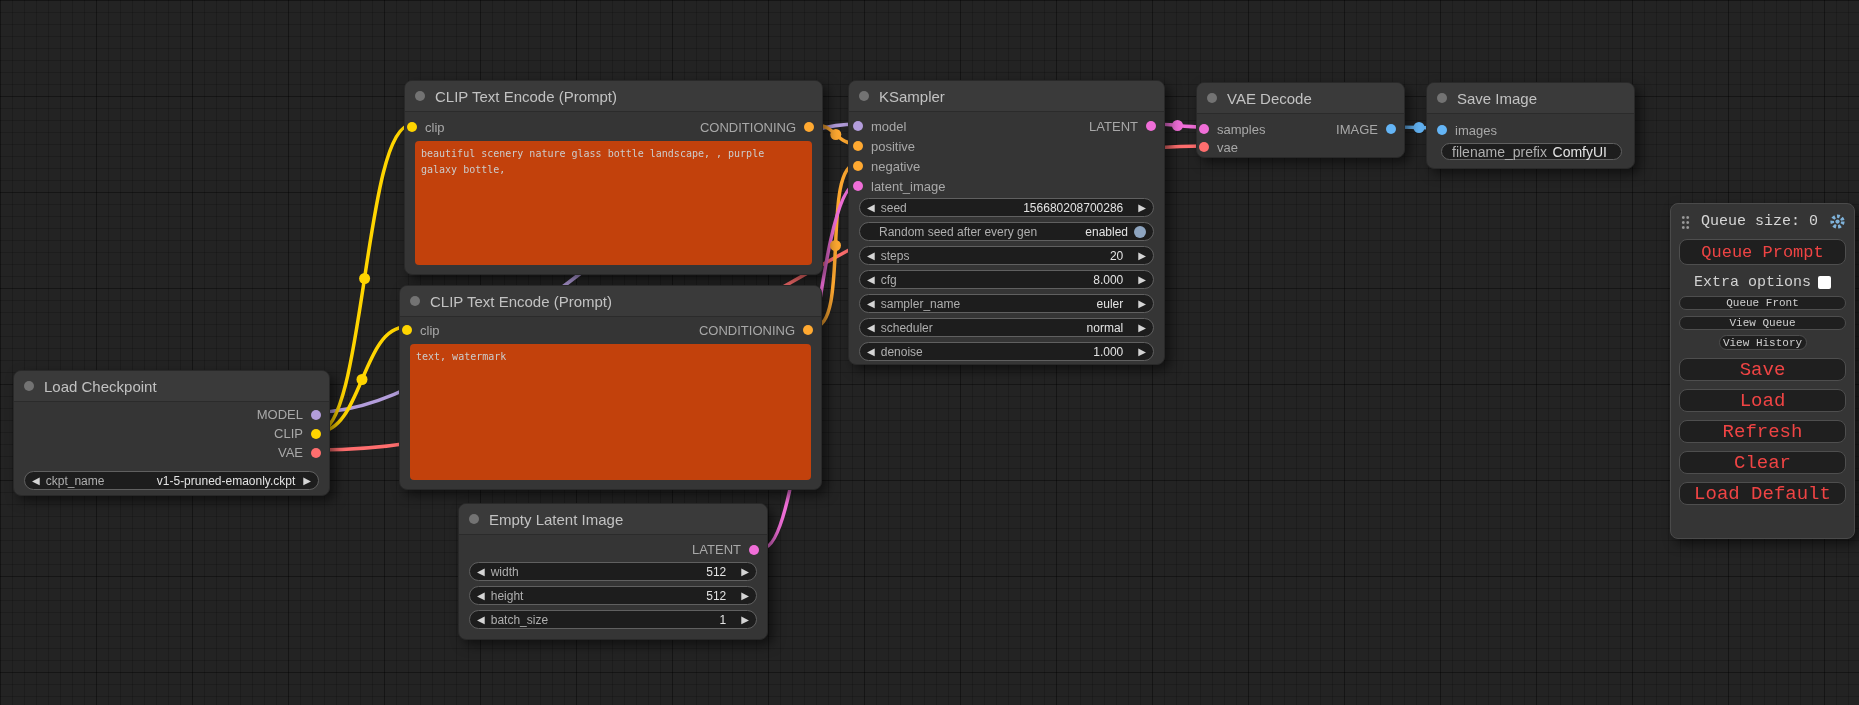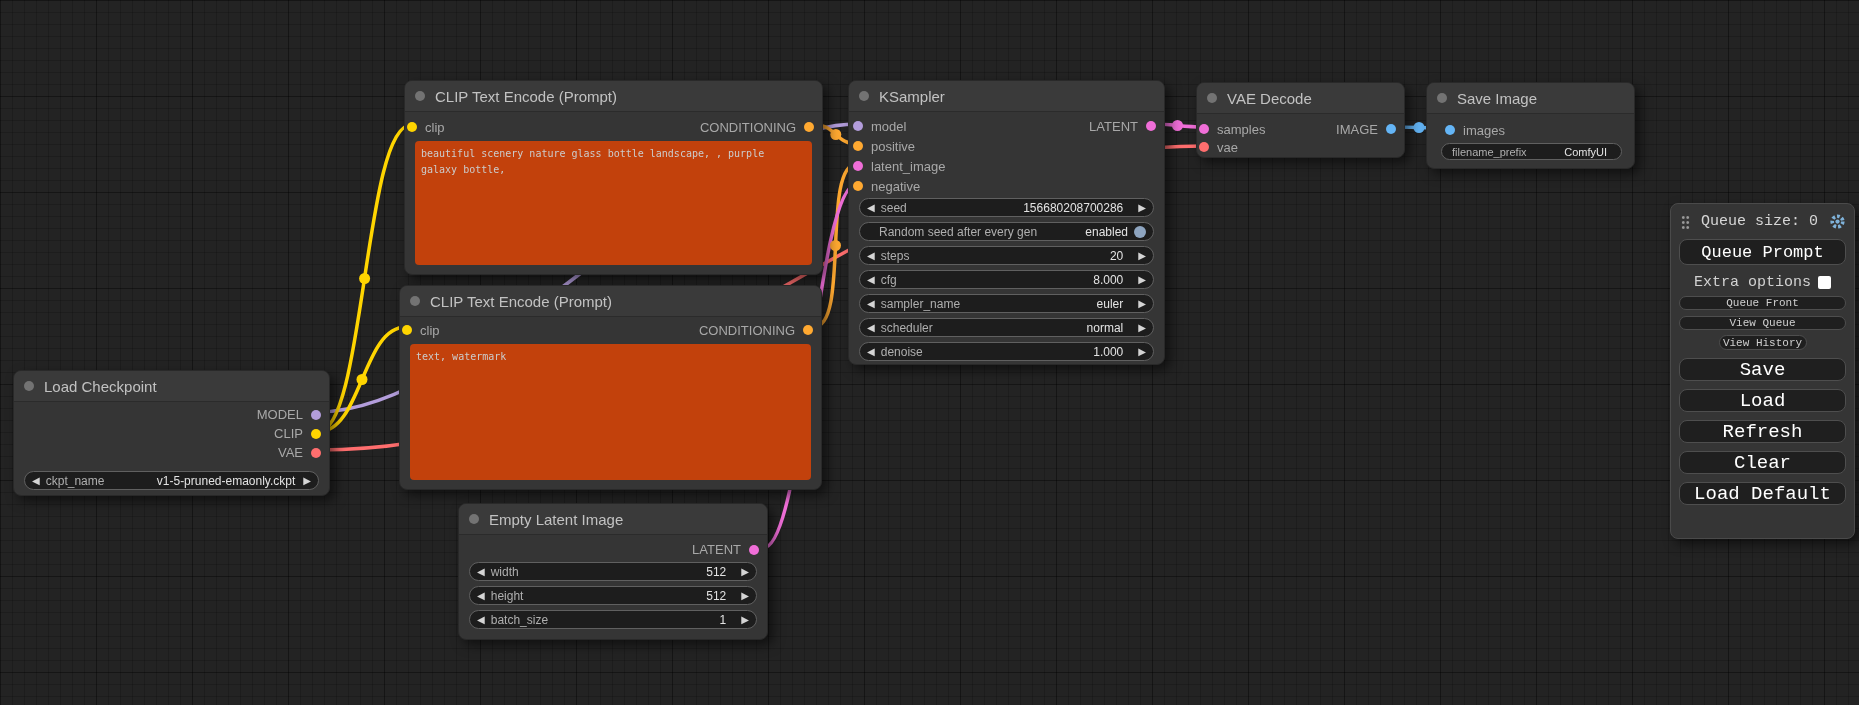--- a/index.html
+++ b/index.html
@@ -60,21 +60,21 @@
   .qp-header{display:flex;align-items:center;height:24px;color:#d6d6d6;font-size:15px;}
   .drag-dots{
     width:9px;height:15px;margin-left:2px;flex:none;
     background-image:radial-gradient(circle,#9a9a9a 1.1px,transparent 1.6px);
     background-size:4.5px 5px;background-position:0 1px;
   }
   .qp-title{flex:1;text-align:center;}
   .btn{
     display:flex;align-items:center;justify-content:center;width:100%;
     background:#1f1f1f;border:1px solid #4e4e4e;border-radius:8px;
-    color:#ffffff;box-sizing:border-box;cursor:pointer;
+    color:#ef4444;box-sizing:border-box;cursor:pointer;
   }
   .btn-queue{height:26px;font-size:17px;margin-top:6px;}
   .btn-large{height:23px;font-size:19px;margin-top:8px;}
   .extra-row{display:flex;align-items:center;justify-content:center;gap:7px;color:#d2d2d2;font-size:15px;margin-top:9px;height:16px;}
   .checkbox{width:13px;height:13px;background:#ffffff;border-radius:2px;flex:none;}
   .pill-row{display:flex;gap:6px;margin-top:6px;flex-direction:column;}
   .btn-pill{height:15px;font-size:11px;border-radius:9px;flex:1;color:#cfcfcf;}
   .pill-center{display:flex;justify-content:center;margin-top:5px;}
   .pill-center .btn-pill{flex:none;width:88px;}
   .btn-group{margin-top:7px;}
@@ -179,26 +179,26 @@
         <span class="out-group">
             <span class="out-label">LATENT</span>
             <span class="slot-dot" style="background-color: rgb(240, 110, 216);"></span>
           </span>
       </div>
       <div class="slot-row" style="padding-left:4px;">
         <span class="slot-dot" style="background-color: rgb(255, 169, 49);"></span>
         <span class="in-label">positive</span>
       </div>
       <div class="slot-row" style="padding-left:4px;">
+        <span class="slot-dot" style="background-color: rgb(255, 169, 49);"></span>
+        <span class="in-label">negative</span>
+      </div>
+      <div class="slot-row" style="padding-left:4px;">
         <span class="slot-dot" style="background-color: rgb(240, 110, 216);"></span>
         <span class="in-label">latent_image</span>
-      </div>
-      <div class="slot-row" style="padding-left:4px;">
-        <span class="slot-dot" style="background-color: rgb(255, 169, 49);"></span>
-        <span class="in-label">negative</span>
       </div>
       <div style="margin-top:2px;">
         <div class="widget">
           <span class="arrow">◀</span>
           <span class="w-label">seed</span>
           <span class="w-value pad">156680208700286</span>
           <span class="arrow right">▶</span>
         </div>
         <div class="widget">
           <span class="w-label" style="margin-left:12px;">Random seed after every gen</span>
@@ -256,25 +256,25 @@
       <span class="slot-dot" style="background-color: rgb(255, 110, 110);"></span>
       <span class="in-label">vae</span>
     </div>
   </div>
 
   <div class="node" style="left:1426px;top:82px;width:209px;height:87px;">
     <div class="node-title">
       <span class="collapse-dot"></span>
       <span>Save Image</span>
     </div>
-    <div class="slot-row tight" style="margin-top:7px;padding-left:18px;align-items:center;">
+    <div class="slot-row tight" style="margin-top:7px;padding-left:10px;align-items:center;">
       <span class="slot-dot" style="background-color: rgb(100, 181, 246);"></span>
       <span class="in-label">images</span>
     </div>
-    <div class="widget" style="height:17px;margin-top:4px;margin-left:14px;margin-right:12px;font-size:11px;padding:0 10px;">
+    <div class="widget" style="height:17px;margin-top:4px;margin-left:14px;margin-right:12px;font-size:14px;padding:0 10px;">
       <span>filename_prefix</span>
       <span class="w-value" style="margin-right:4px;">ComfyUI</span>
     </div>
   </div>
 
   <div class="node" style="left:458px;top:503px;width:310px;height:137px;">
     <div class="node-title">
       <span class="collapse-dot"></span>
       <span>Empty Latent Image</span>
     </div>

